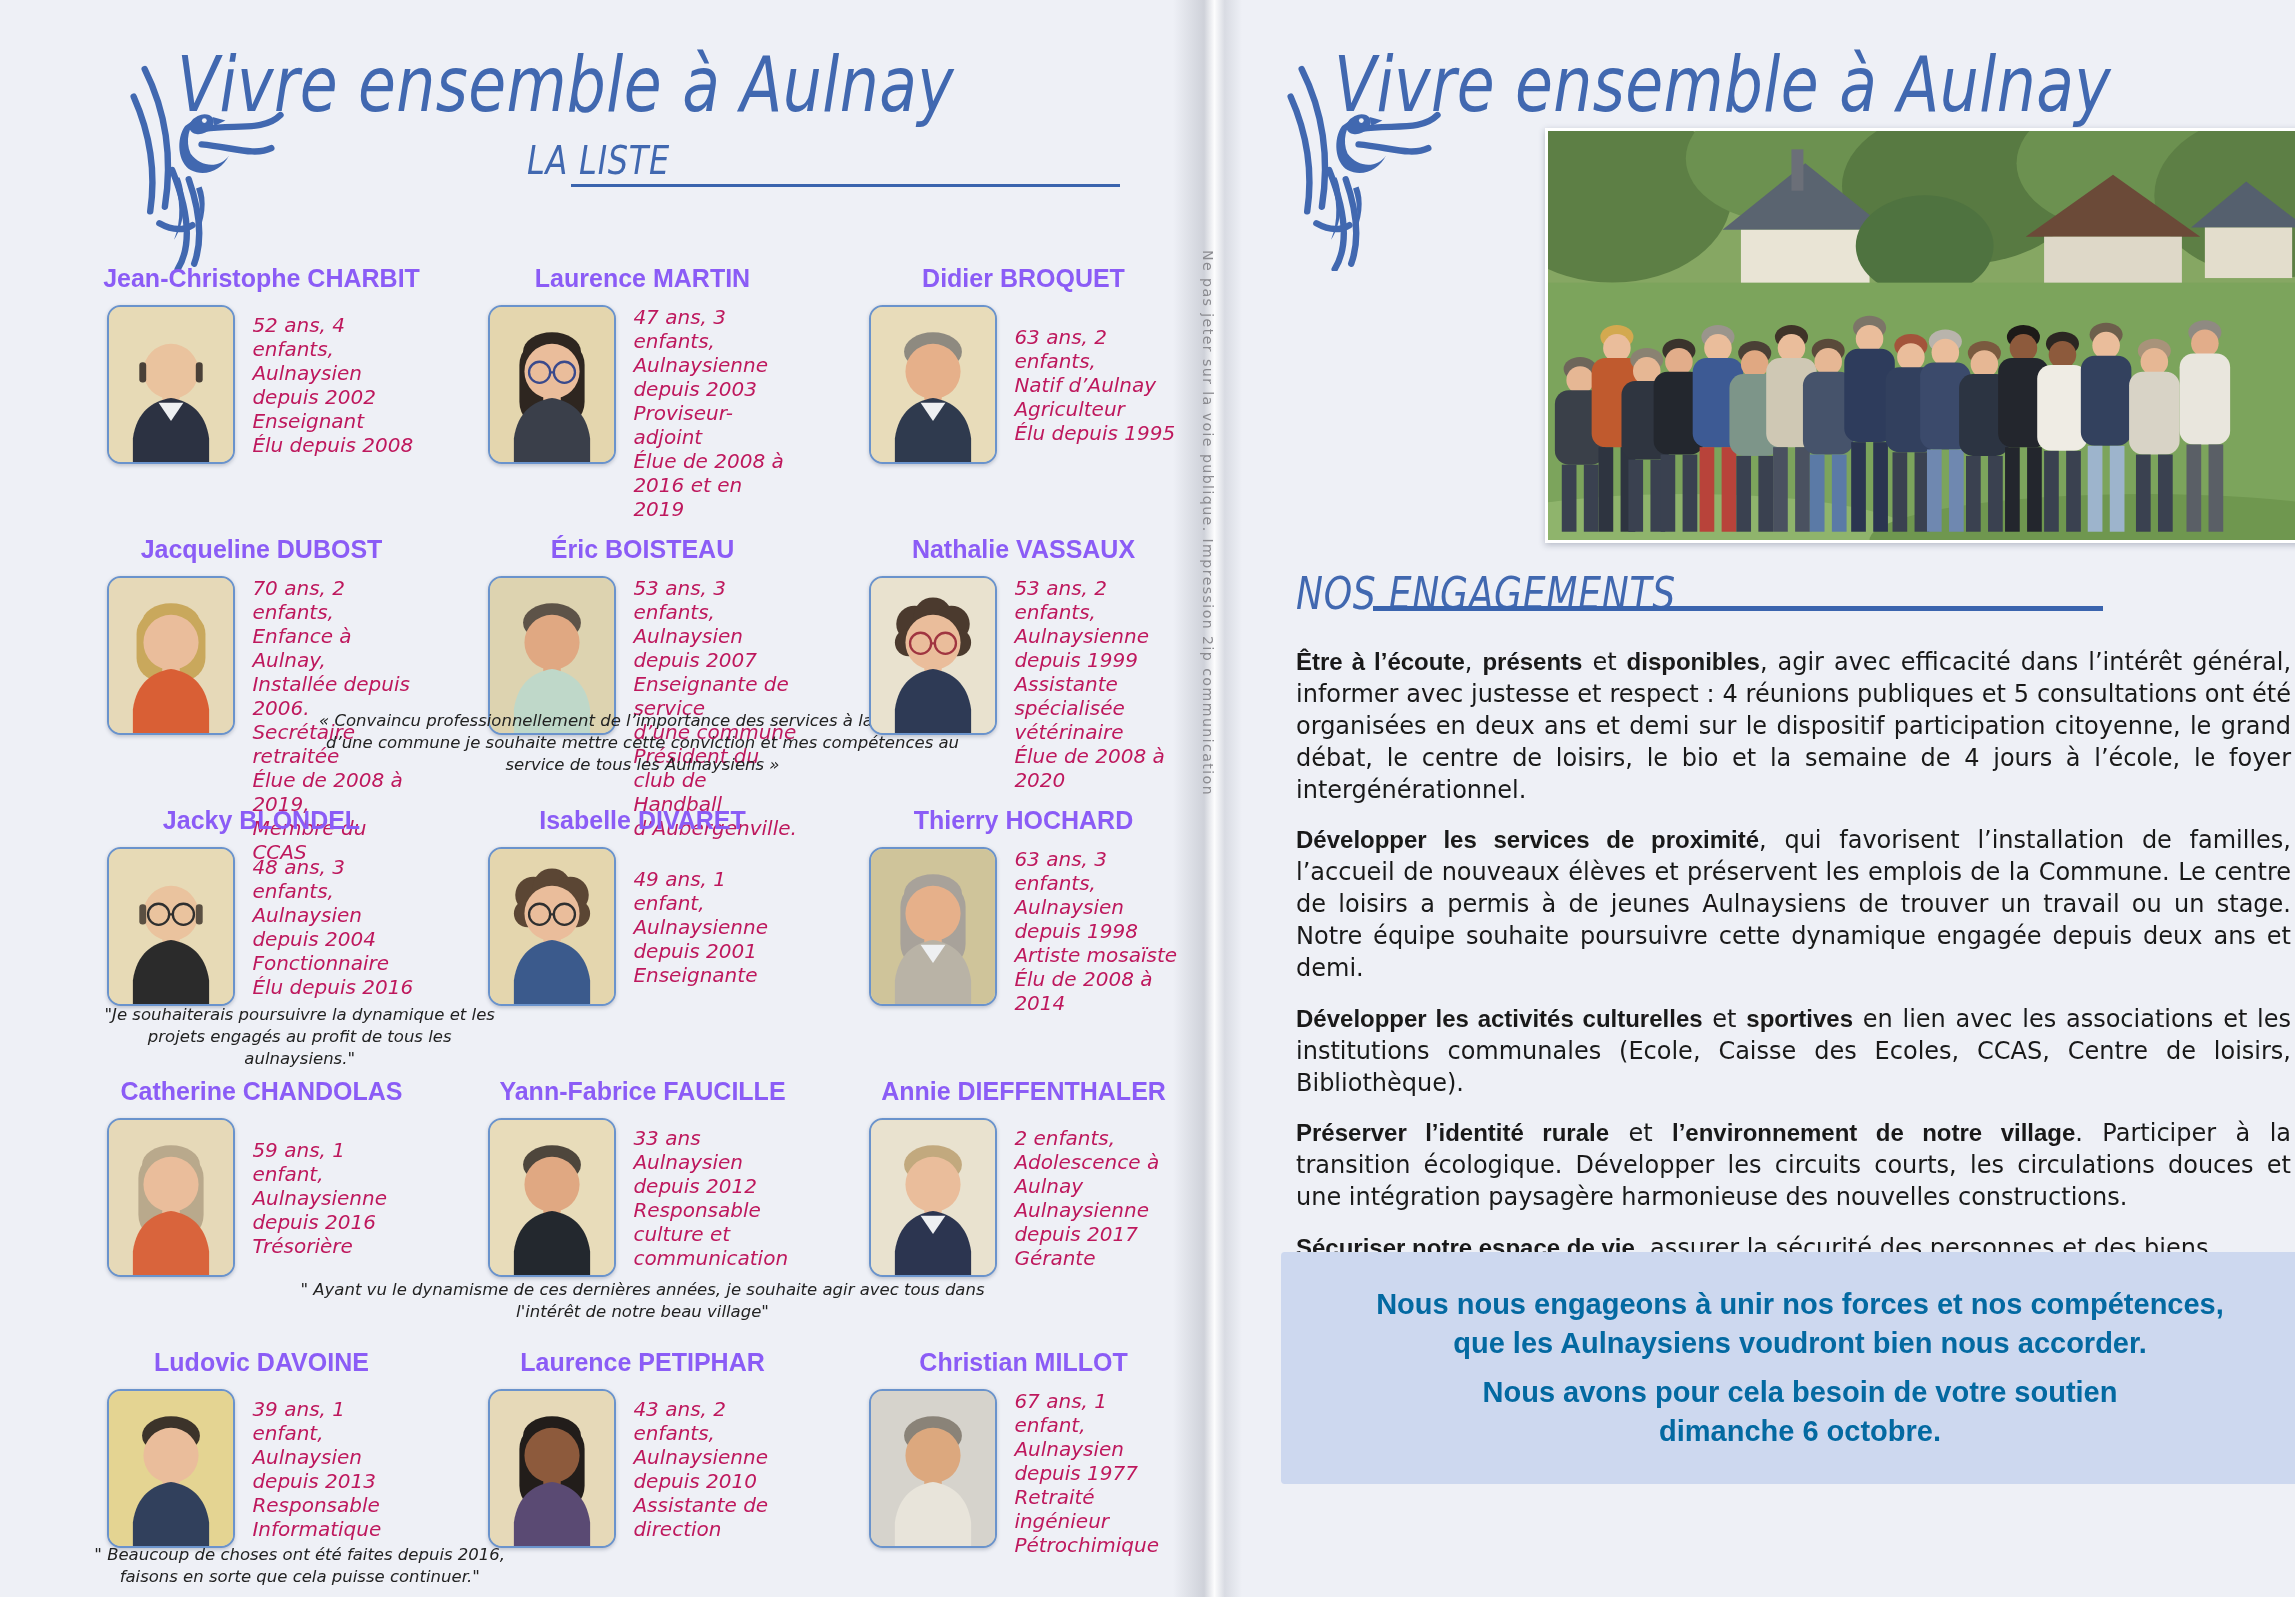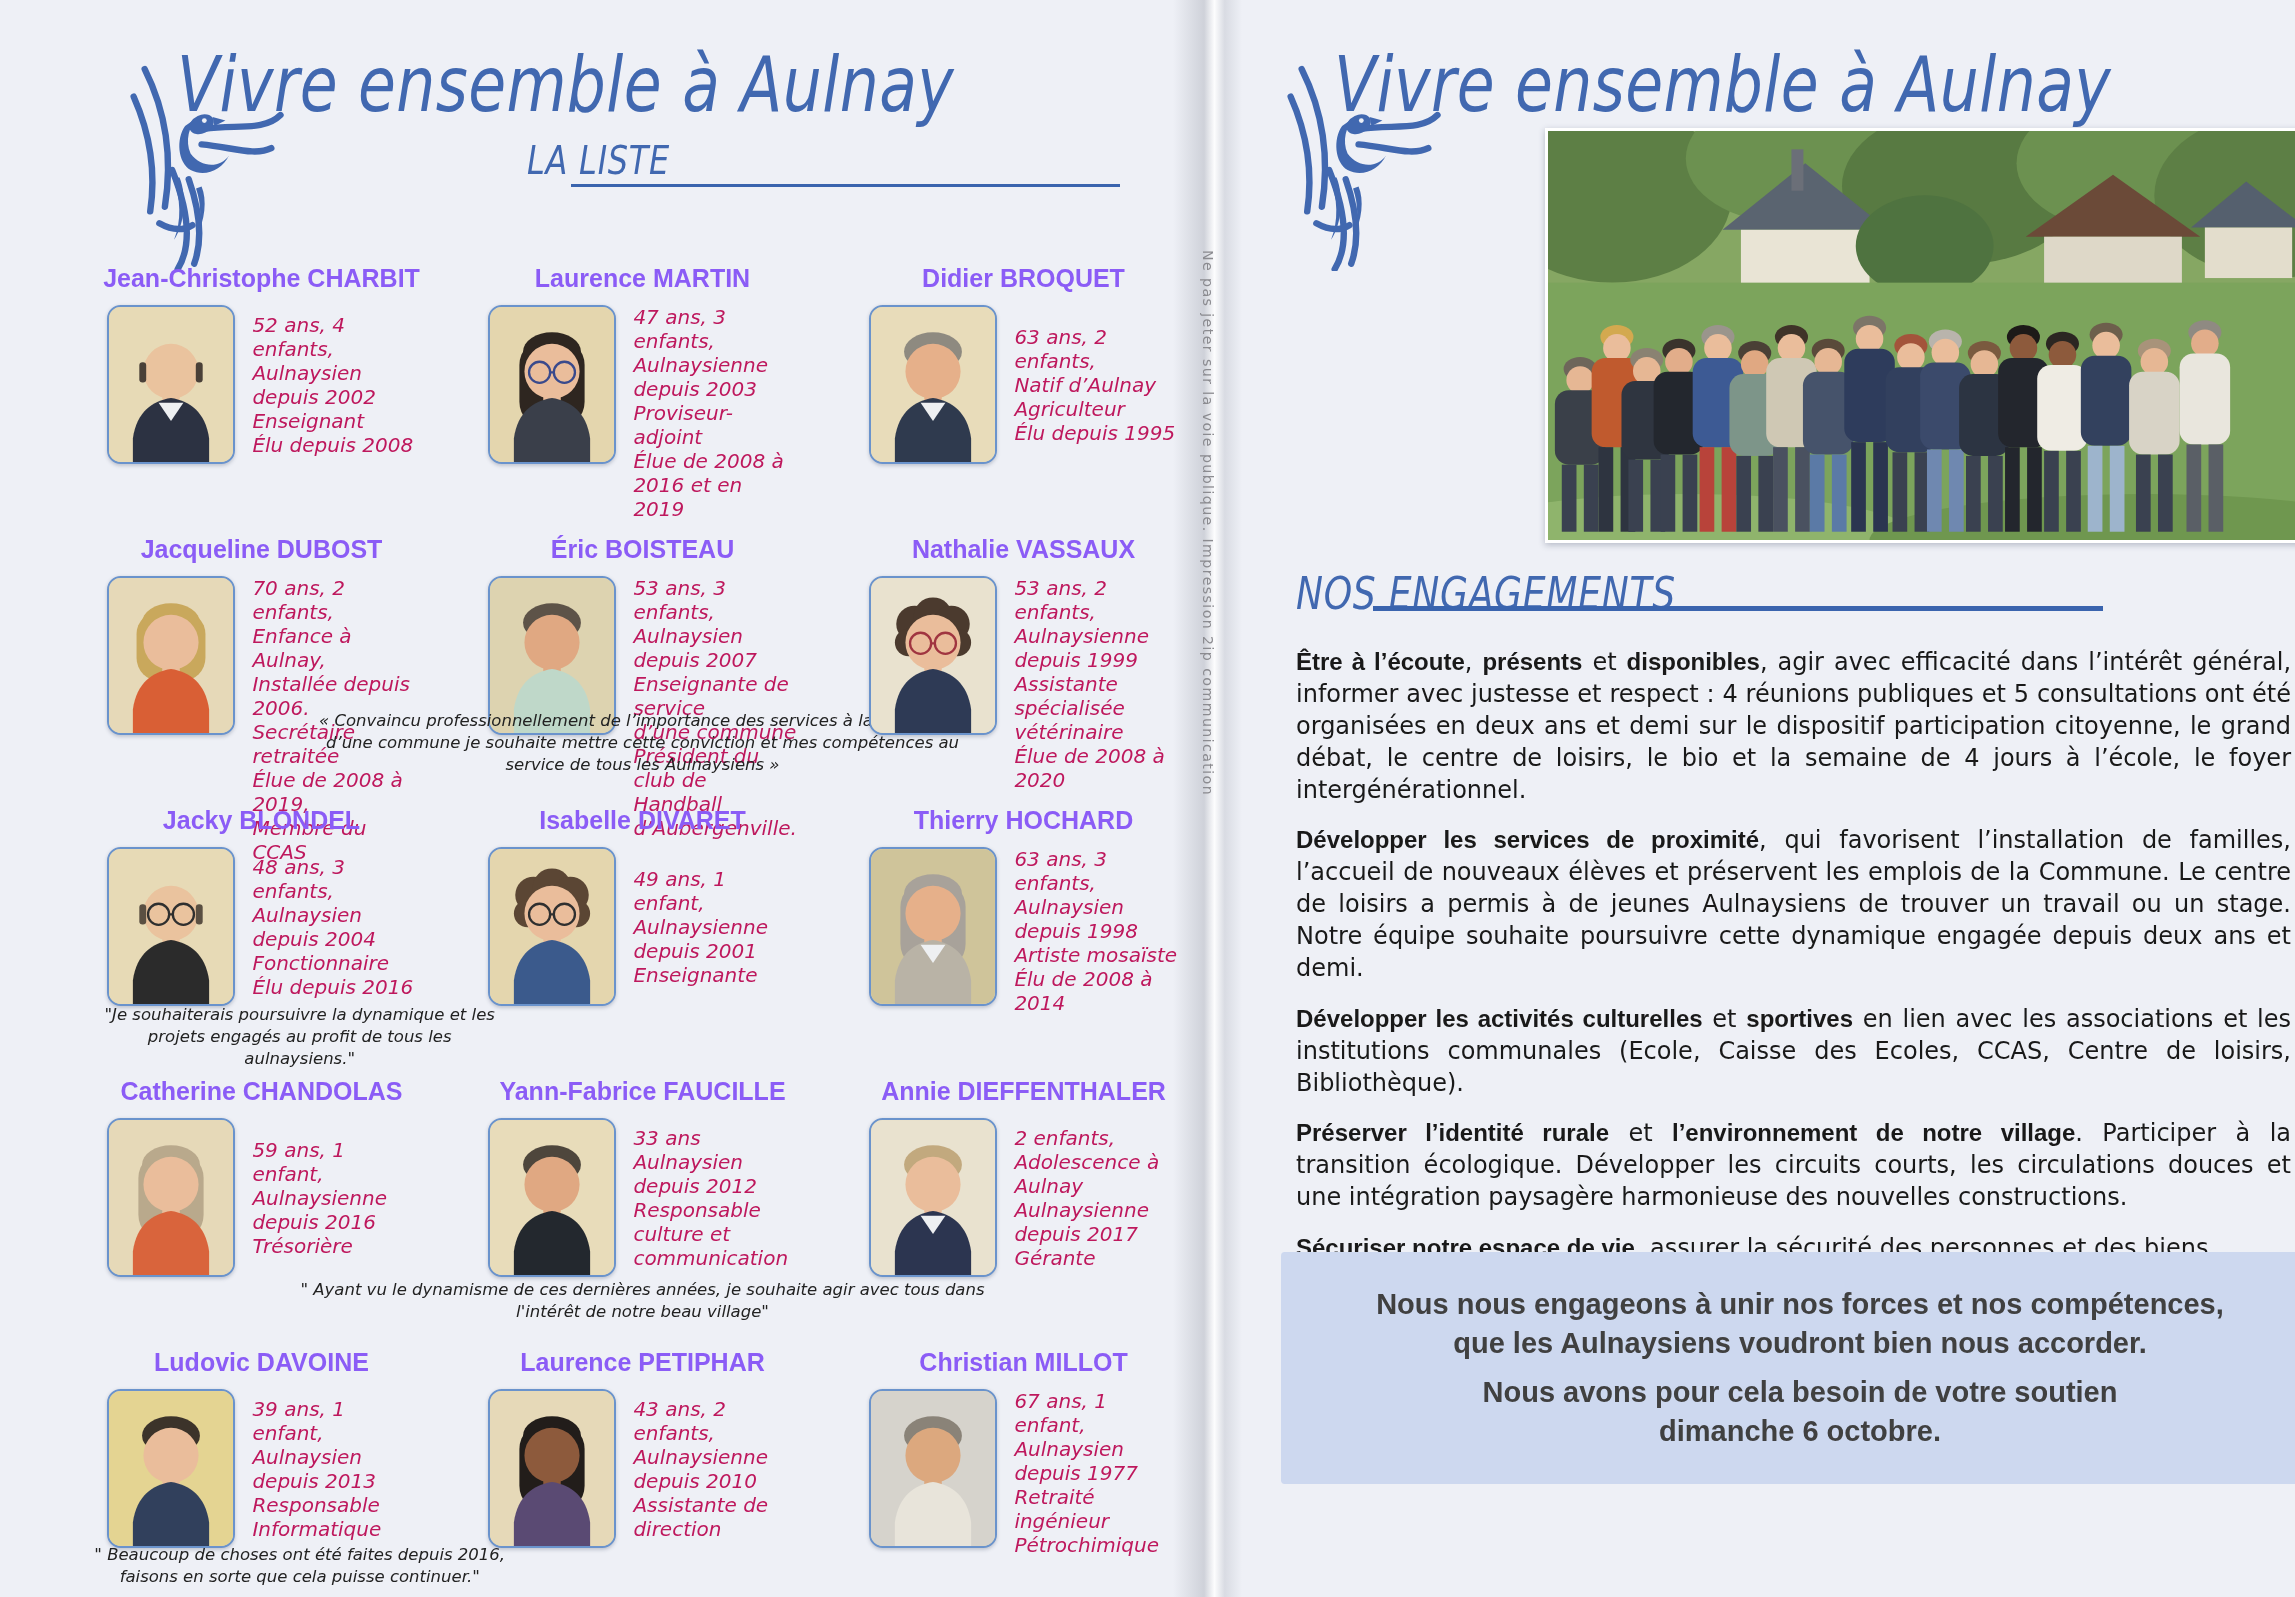--- a/index.html
+++ b/index.html
@@ -38,21 +38,21 @@
   .gphoto{position:absolute;left:1545px;top:128px;width:774px;height:409px;background:#fff;
         padding:2.8px;box-shadow:0 1.8px 6.4px rgba(50,60,90,.3);}
   .gphoto svg{display:block;width:100%;height:100%;}
   .engagements{position:absolute;left:1296px;top:646px;width:995px;
         font-size:24px;line-height:32px;text-align:justify;color:#191919;}
   .engagements p{margin:0 0 18.4px 0;}
   .engagements b{font-family:"Liberation Sans",sans-serif;}
   .pledge{position:absolute;left:1281px;top:1252px;width:1038px;height:232px;background:#cdd8ef;
         border-radius:3.7px;display:flex;flex-direction:column;justify-content:center;
         align-items:center;}
-  .pledge div{font-family:"Liberation Sans",sans-serif;font-weight:bold;color:#404040;
+  .pledge div{font-family:"Liberation Sans",sans-serif;font-weight:bold;color:#0369a1;
         font-size:29px;line-height:39px;white-space:nowrap;}
   .pledge div.gap{margin-top:9.2px;}
   .closing{position:absolute;left:1295px;top:1596px;width:1001px;text-align:left;
         font-style:italic;font-size:22px;color:#191919;}
   .closing b{font-family:"Liberation Sans",sans-serif;}
   .spine{position:absolute;left:1216px;top:250px;transform:rotate(90deg);
         transform-origin:left top;white-space:nowrap;font-size:14.2px;letter-spacing:1.4px;
         color:#8b8b90;}
 </style>
 </head>

